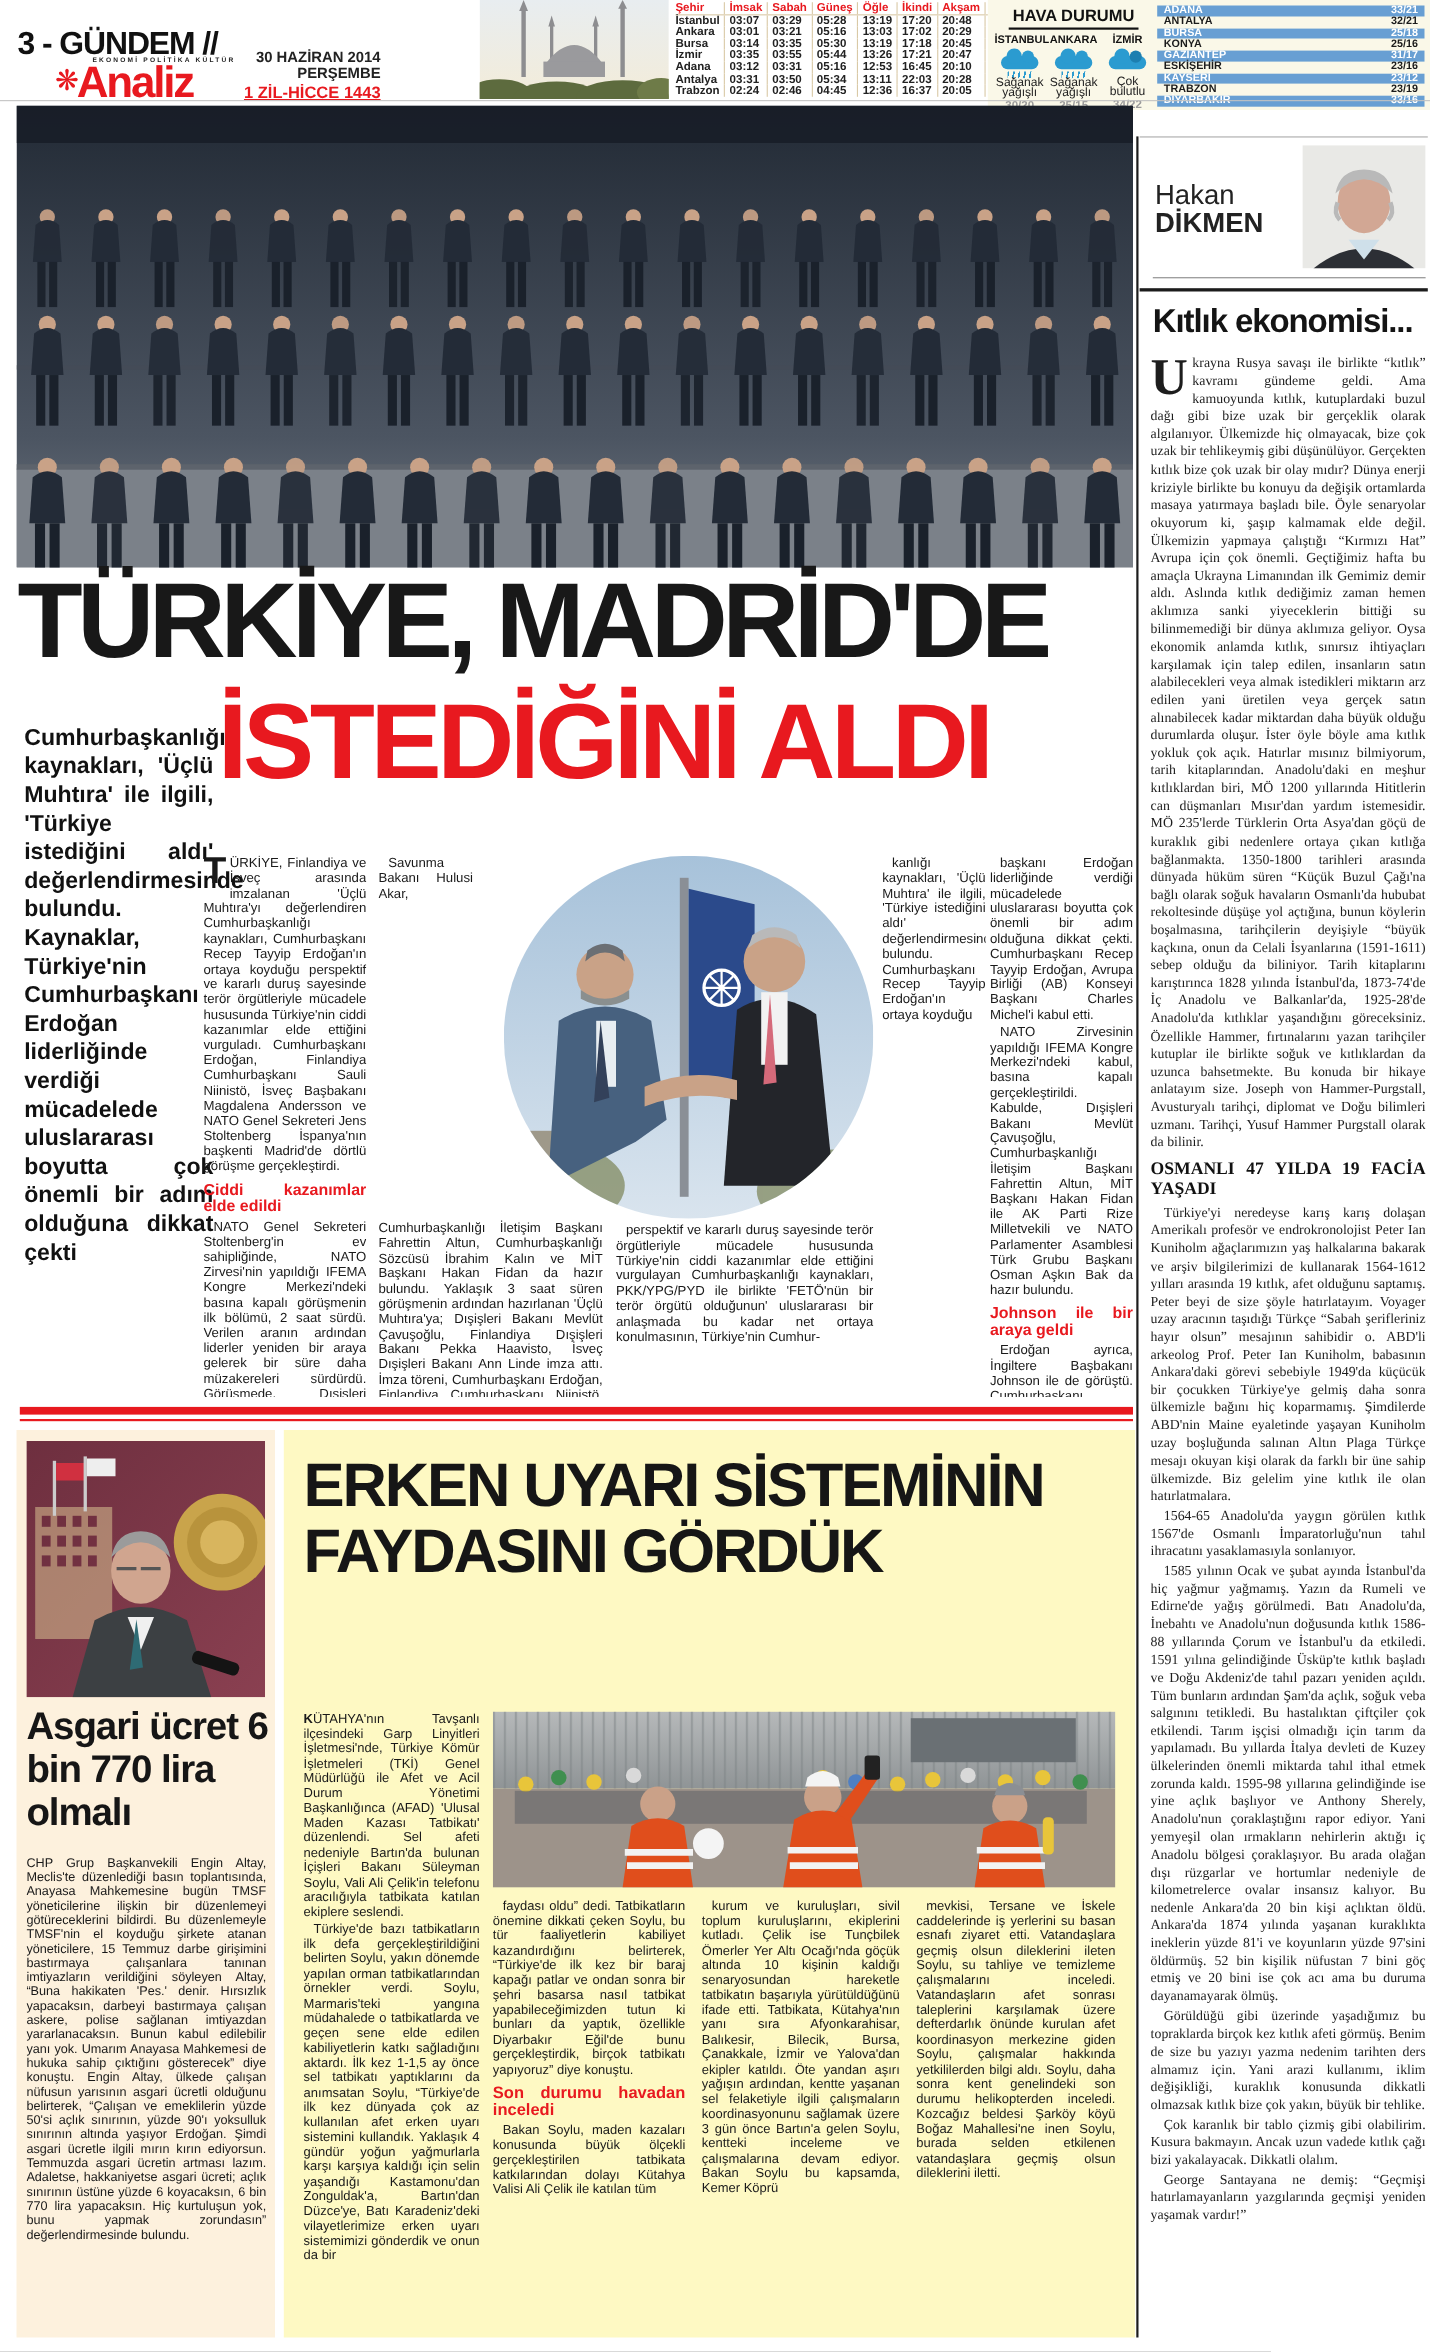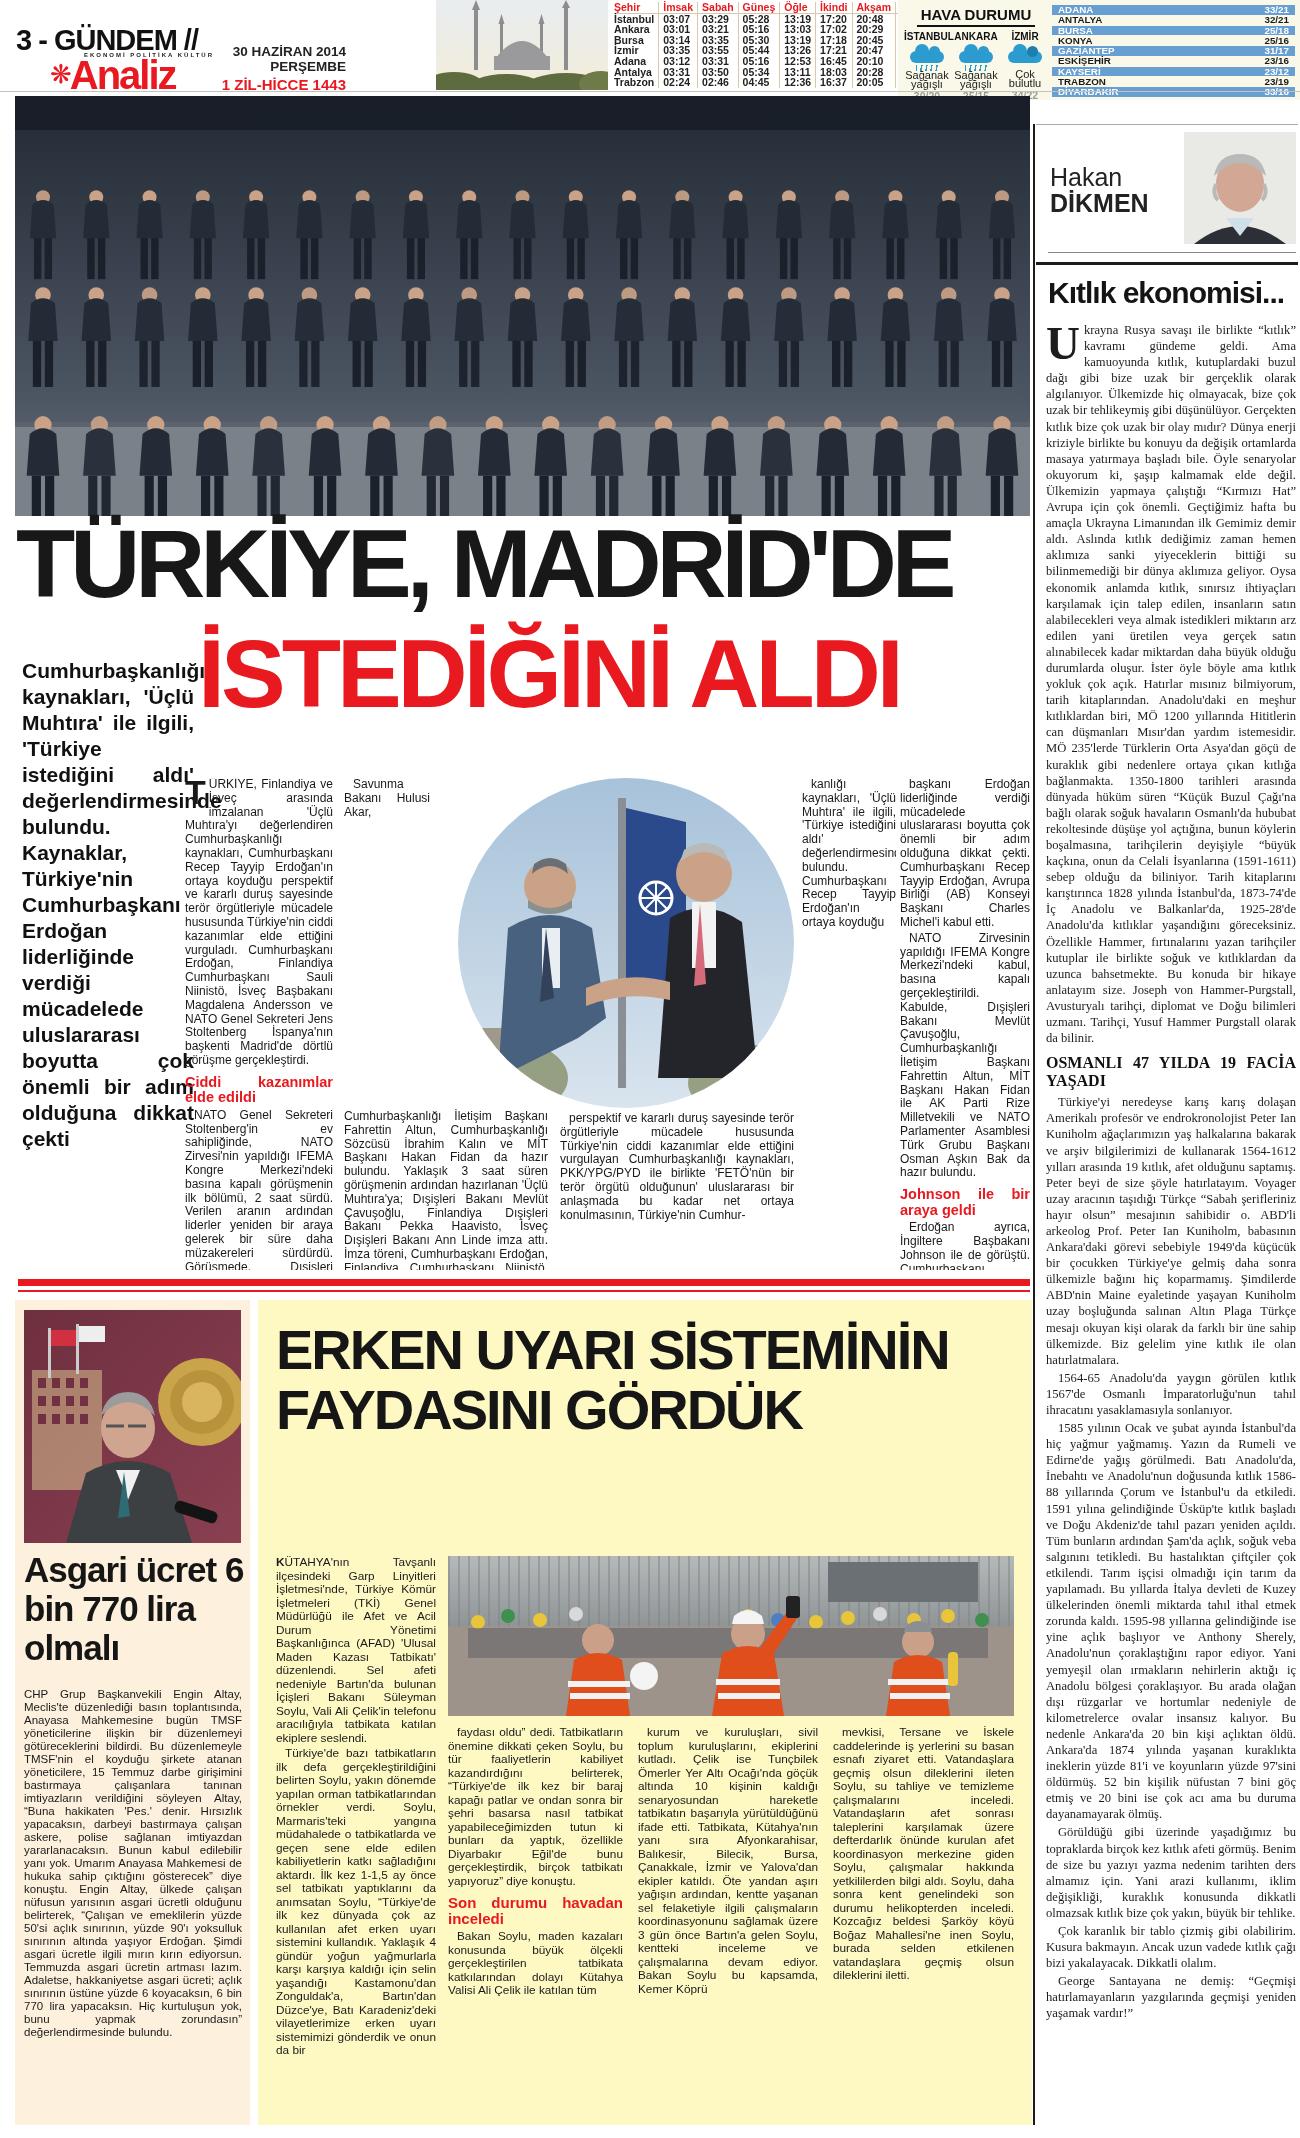--- a/index.html
+++ b/index.html
@@ -212,21 +212,21 @@
           <td>16:45</td>
           <td>20:10</td>
           <td>21:57</td>
         </tr>
         <tr>
           <td>Antalya</td>
           <td>03:31</td>
           <td>03:50</td>
           <td>05:34</td>
           <td>13:11</td>
-          <td>18:03</td>
+          <td>22:03</td>
           <td>20:28</td>
           <td>22:15</td>
         </tr>
         <tr>
           <td>Trabzon</td>
           <td>02:24</td>
           <td>02:46</td>
           <td>04:45</td>
           <td>12:36</td>
           <td>16:37</td>

